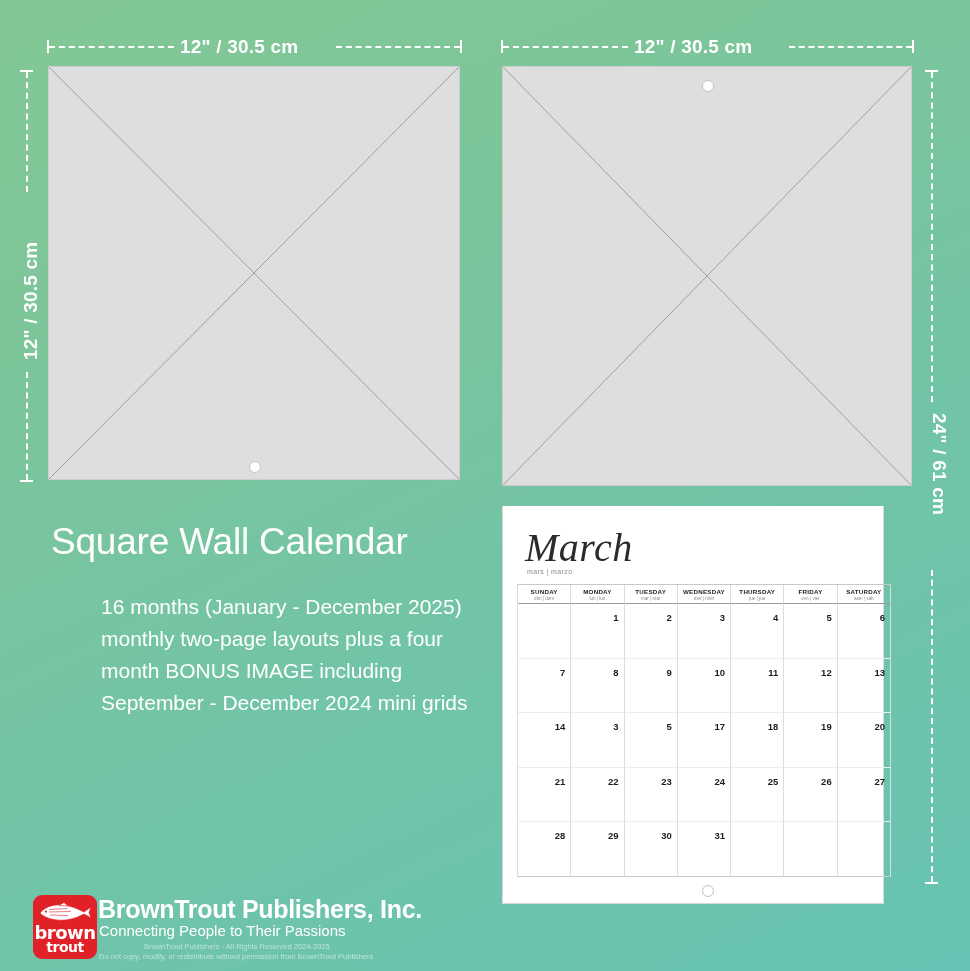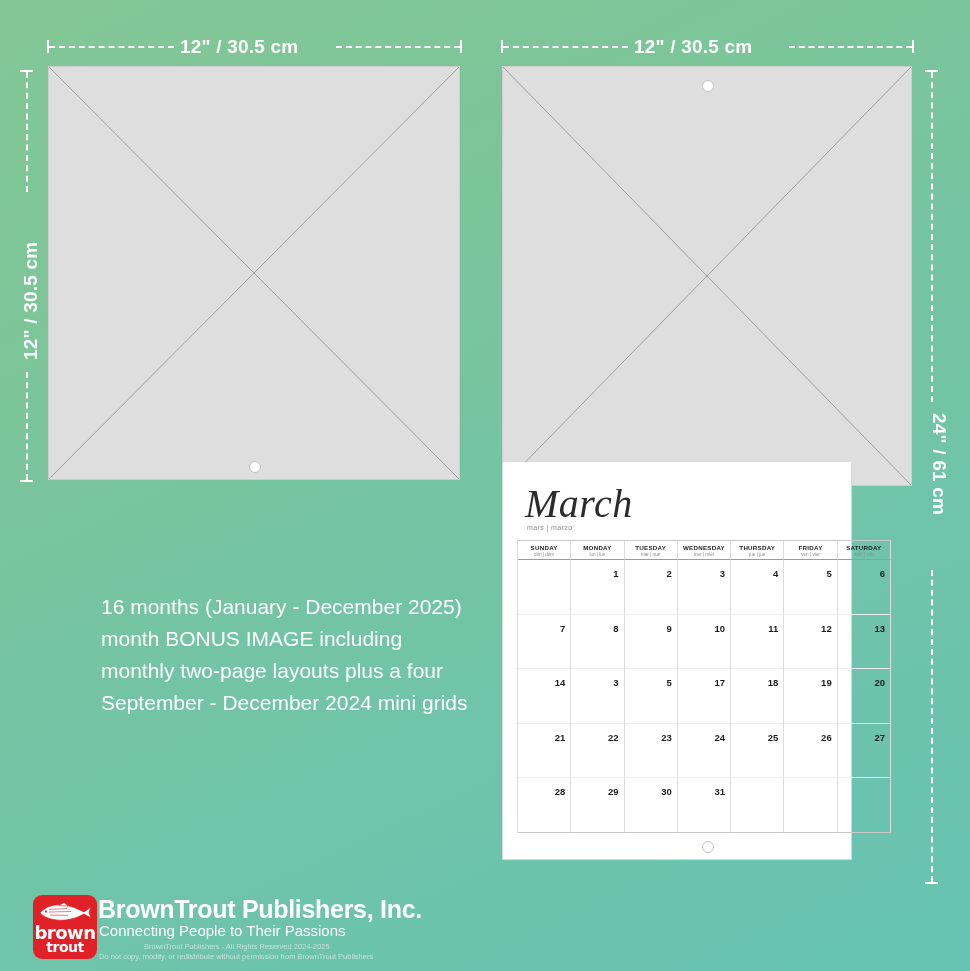--- a/index.html
+++ b/index.html
@@ -230,21 +230,21 @@
   </div>
 
   <div class="panel" style="left:502px; top:66px; width:410px; height:420px;">
     <svg viewBox="0 0 410 420" preserveAspectRatio="none">
       <line x1="0" y1="0" x2="410" y2="420" stroke="#9e9e9e" stroke-width="1"></line>
       <line x1="410" y1="0" x2="0" y2="420" stroke="#9e9e9e" stroke-width="1"></line>
     </svg>
     <div class="hole" style="left:199px; top:13px;"></div>
   </div>
 
-  <div class="calpage" style="left:502px; top:462px; width:350px; height:398px;">
+  <div class="calpage" style="left:502px; top:506px; width:382px; height:398px;">
     <div class="month-name">March</div>
     <div class="month-sub">mars | marzo</div>
 
     <div class="grid">
       <div class="hdr-row" id="wk-hdr">
           <div class="hdr-cell">
             <span class="en">SUNDAY</span>
             <span class="loc">dim | dom</span>
           </div>
           <div class="hdr-cell">
@@ -317,24 +317,25 @@
             <div class="day-cell"><span class="day-num"></span></div>
             <div class="day-cell"><span class="day-num"></span></div>
             <div class="day-cell"><span class="day-num"></span></div>
           </div>
         </div>
     </div>
 
     <div class="hole" style="left:199px; bottom:6px;"></div>
   </div>
 
+  <div class="headline" style="left:51px; top:521px;">Square Wall Calendar</div>
   <div class="subcopy" style="left:53px; top:591px; width:450px;" id="desc">
       <div>16 months (January - December 2025)</div>
+      <div>monthly two-page layouts plus a four</div>
       <div>month BONUS IMAGE including</div>
-      <div>monthly two-page layouts plus a four</div>
       <div>September - December 2024 mini grids</div>
     </div>
 
   <div class="logo" style="left:33px; top:895px;">
     <svg class="fish" viewBox="0 0 56 24">
       <path d="M3 13 C9 5, 22 3, 32 6 C38 7.5, 43 10, 47 12 L54 7 L52 12.5 L54 18 L47 14 C43 16, 38 18.5, 32 19.5 C22 21.5, 9 19.5, 3 13 Z" fill="#ffffff" stroke="#e02128" stroke-width="0.7"></path>
       <path d="M12 9.5 L30 8.5 M12 12 L34 11.5 M13 15 L31 15.5" stroke="#e02128" stroke-width="0.6" fill="none"></path>
       <circle cx="9" cy="11.6" r="1.1" fill="#e02128"></circle>
       <path d="M22 5.5 L27 2.5 L31 6 Z" fill="#ffffff" stroke="#e02128" stroke-width="0.6"></path>
     </svg>

